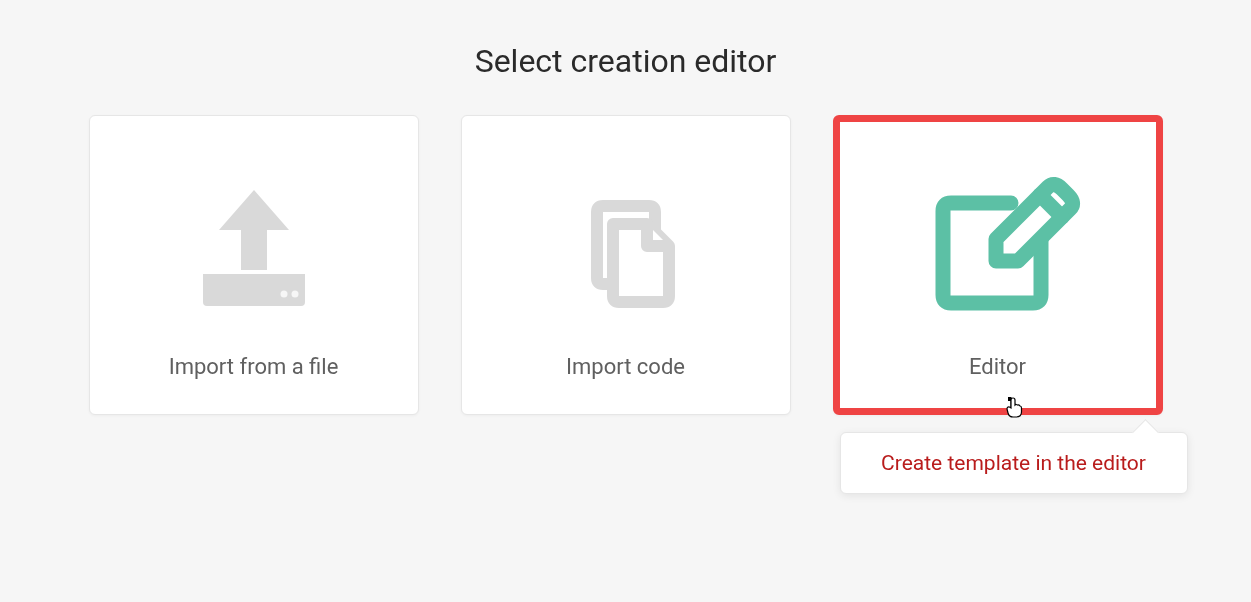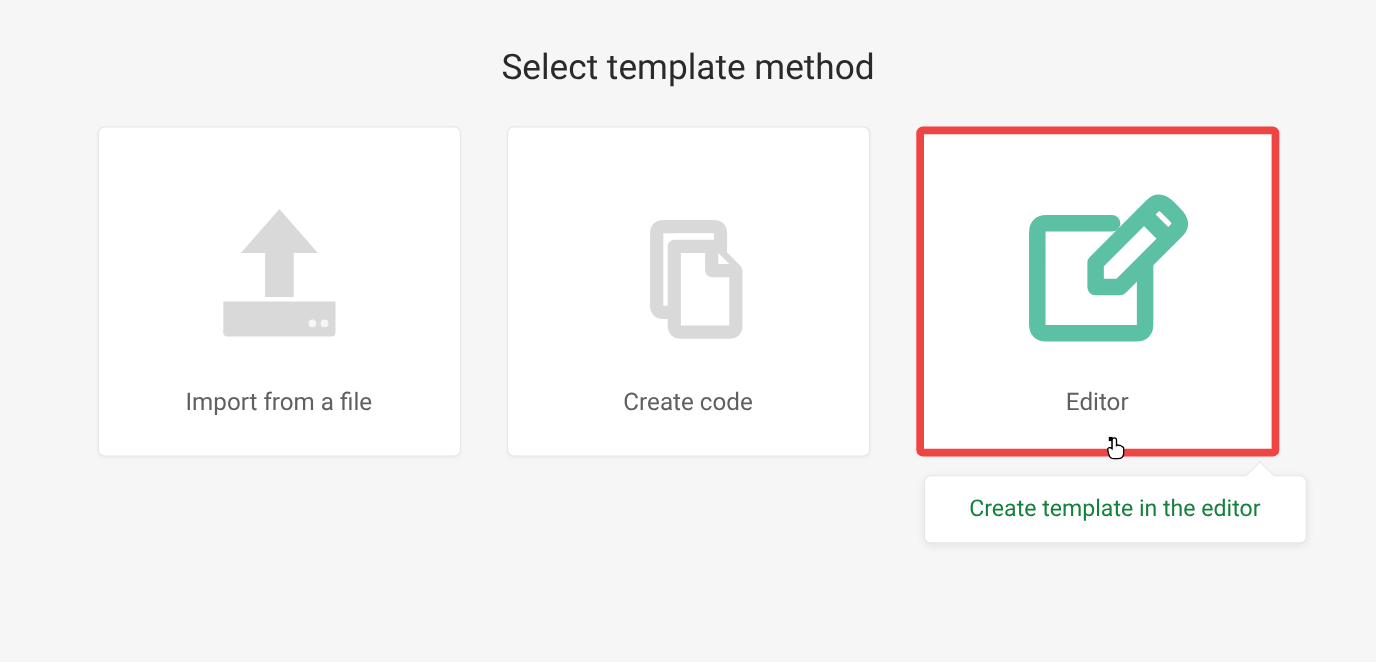--- a/index.html
+++ b/index.html
@@ -62,21 +62,21 @@
     .tooltip {
       position: absolute;
       top: 310px;
       width: 348px;
       background: #fff;
       border: 1px solid #e6e6e6;
       border-radius: 6px;
       box-shadow: 0 2px 8px rgba(0,0,0,0.08);
       padding: 18px 22px;
       font-size: 21px;
-      color: #15803d;
+      color: #b91c1c;
       text-align: center;
     }
     .tooltip::before {
       content: "";
       position: absolute;
       top: -10px;
       right: 32px;
       width: 18px;
       height: 18px;
       background: #fff;
@@ -89,21 +89,21 @@
       left: 164px;
       top: 275px;
       pointer-events: none;
     }
     svg { display: block; }
   </style>
 </head>
 <body>
 
 <div class="container">
-  <h1 class="page-title">Select template method</h1>
+  <h1 class="page-title">Select creation editor</h1>
 
   <div class="cards-row">
 
     <div class="card">
       <div class="card-icon-box">
         <svg width="150" height="150" viewBox="0 0 150 150">
 
           <path d="M75 18 L110 58 L88 58 L88 98 L62 98 L62 58 L40 58 Z" fill="#d9d9d9"></path>
           <path d="M24 102 L126 102 L126 130 Q126 134 122 134 L28 134 Q24 134 24 130 Z" fill="#d9d9d9"></path>
           <circle cx="105" cy="122" r="3.5" fill="#f6f6f6"></circle>
@@ -118,21 +118,21 @@
         <svg width="150" height="150" viewBox="0 0 150 150">
           <g fill="none" stroke="#d9d9d9" stroke-width="12" stroke-linejoin="round">
 
             <path d="M46 40 Q46 34 52 34 L98 34 Q104 34 104 40 L104 106 Q104 112 98 112 L52 112 Q46 112 46 106 Z"></path>
 
             <path d="M62 52 L96 52 L118 74 L118 124 Q118 130 112 130 L68 130 Q62 130 62 124 Z" fill="#fff"></path>
             <path d="M96 52 L96 74 L118 74" fill="#fff"></path>
           </g>
         </svg>
       </div>
-      <div class="card-label">Create code</div>
+      <div class="card-label">Import code</div>
     </div>
 
     <div class="card active">
       <div class="card-icon-box">
         <svg width="170" height="160" viewBox="0 0 170 160">
           <g fill="none" stroke="#5cc0a5" stroke-width="15" stroke-linejoin="round" stroke-linecap="round">
 
             <path d="M98 36 L38 36 Q30 36 30 44 L30 128 Q30 136 38 136 L120 136 Q128 136 128 128 L128 70"></path>
 
             <g transform="translate(13,-6)">

